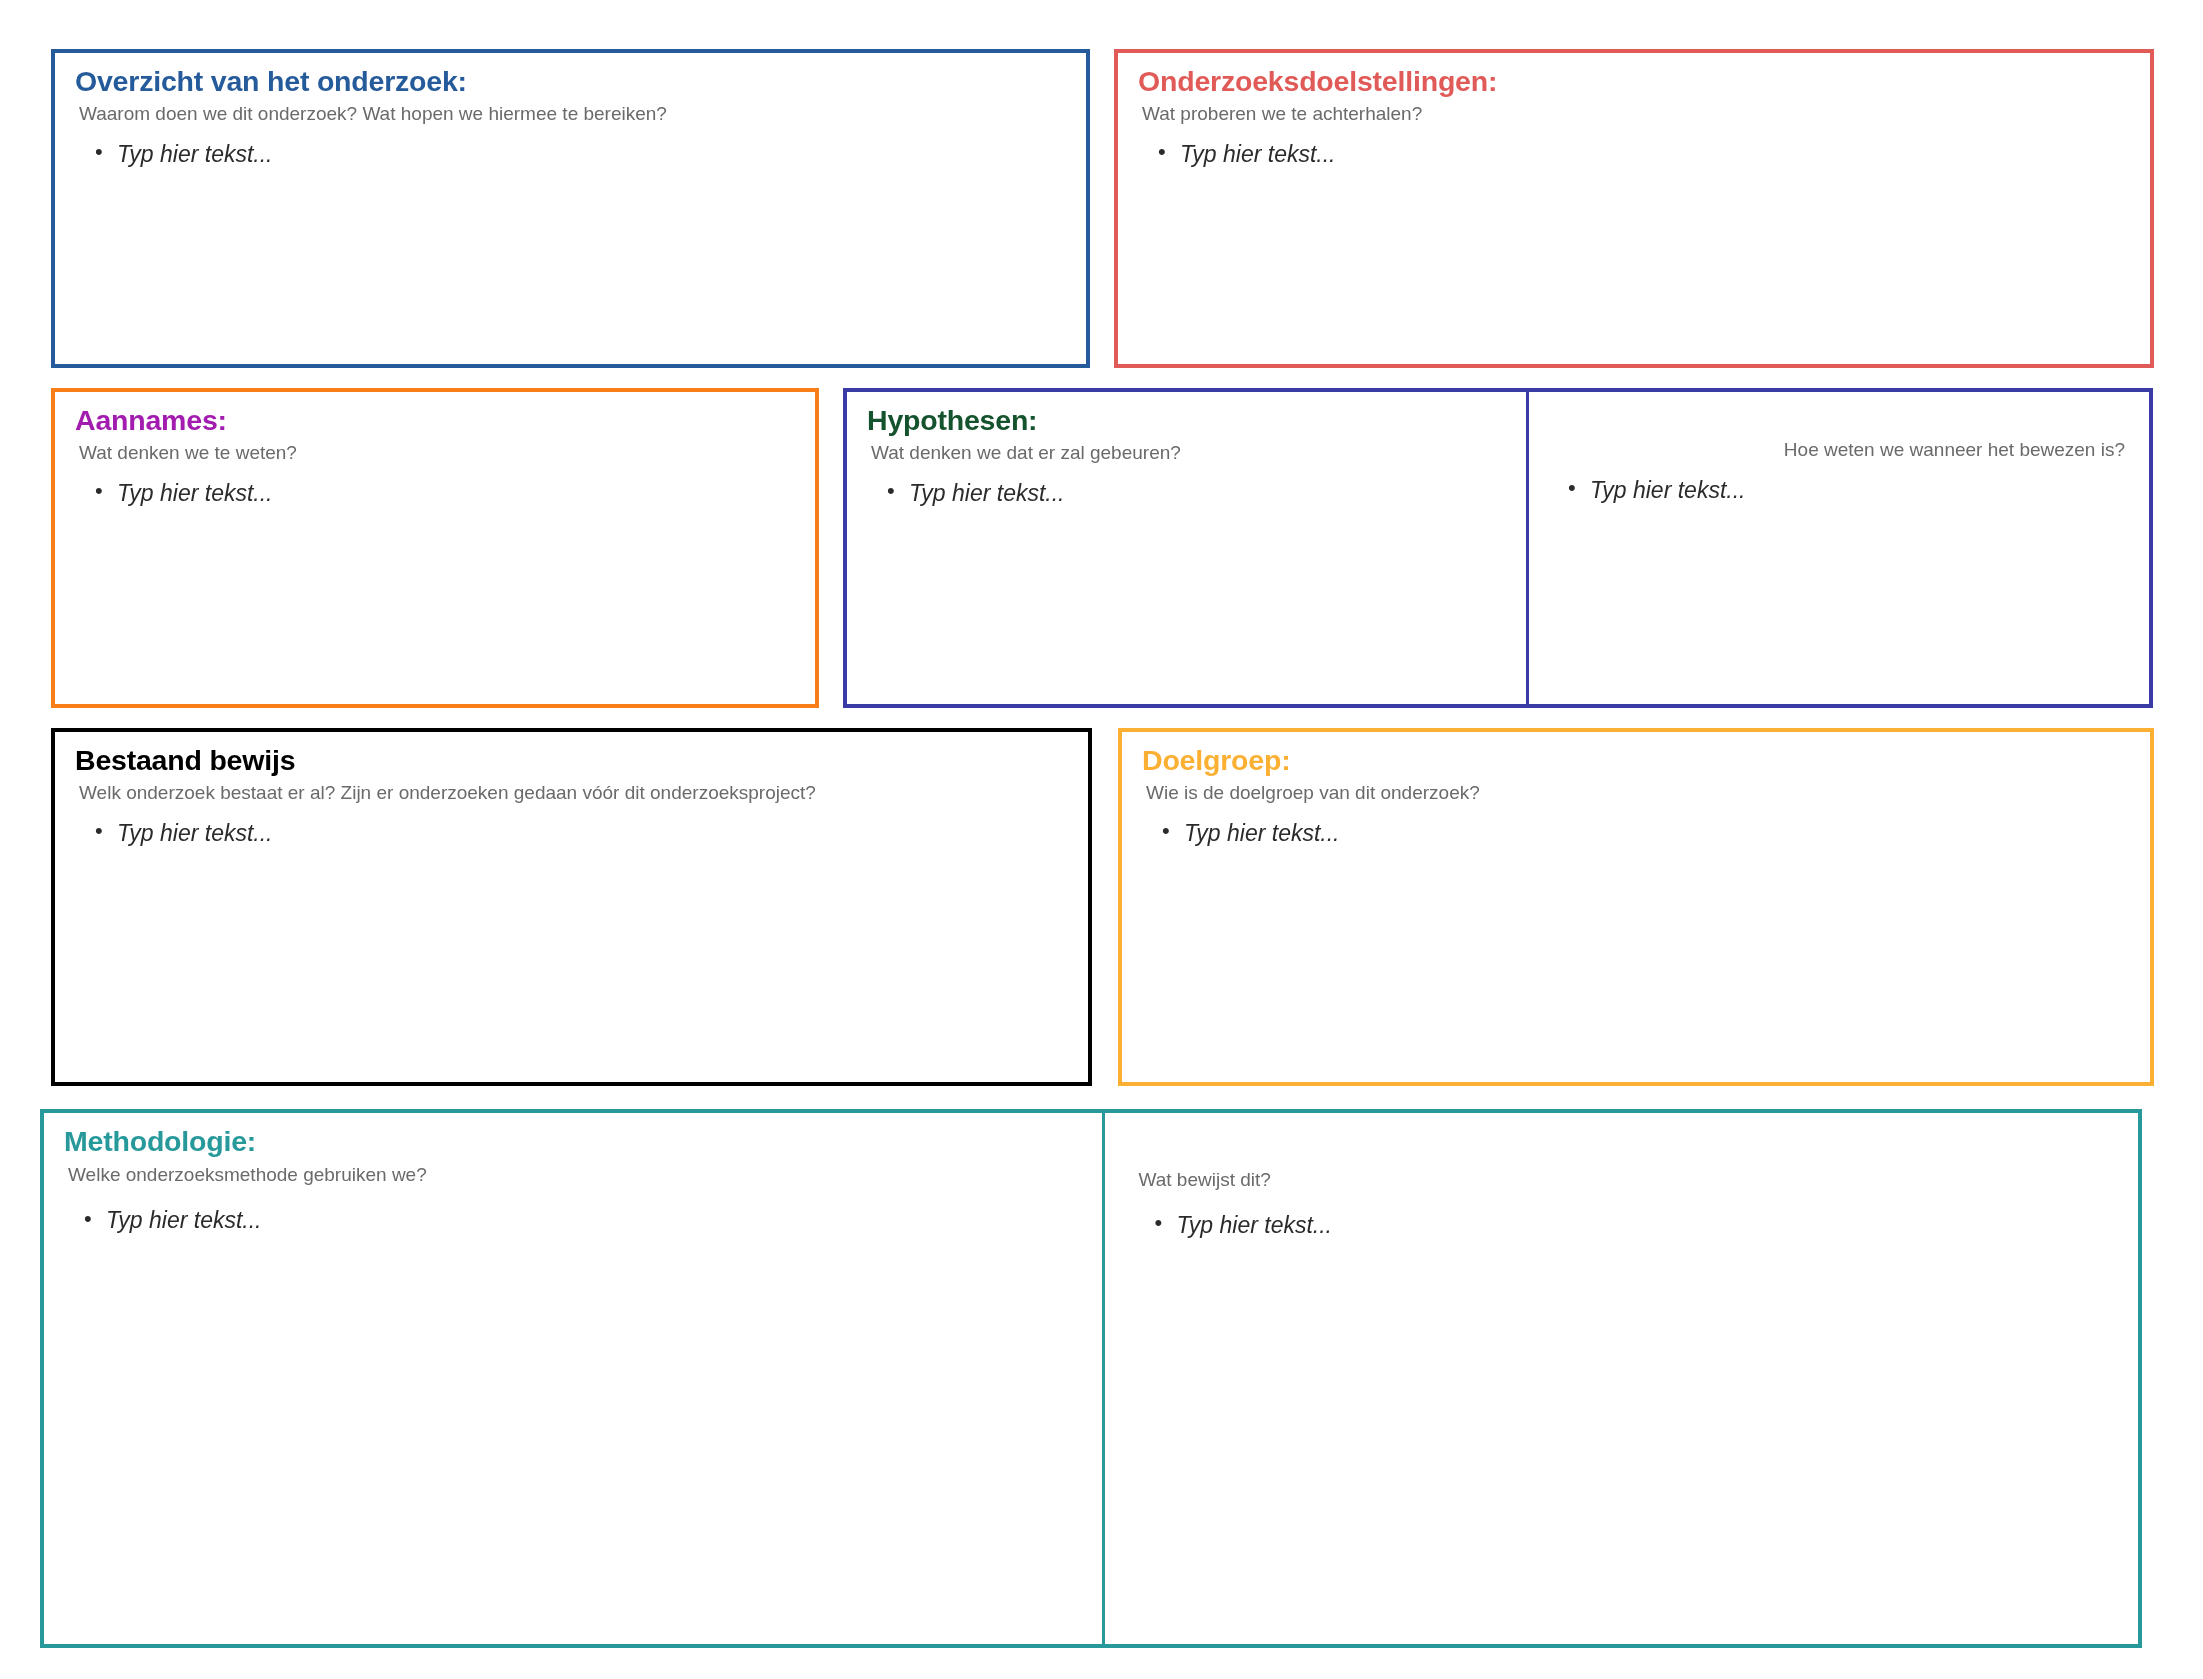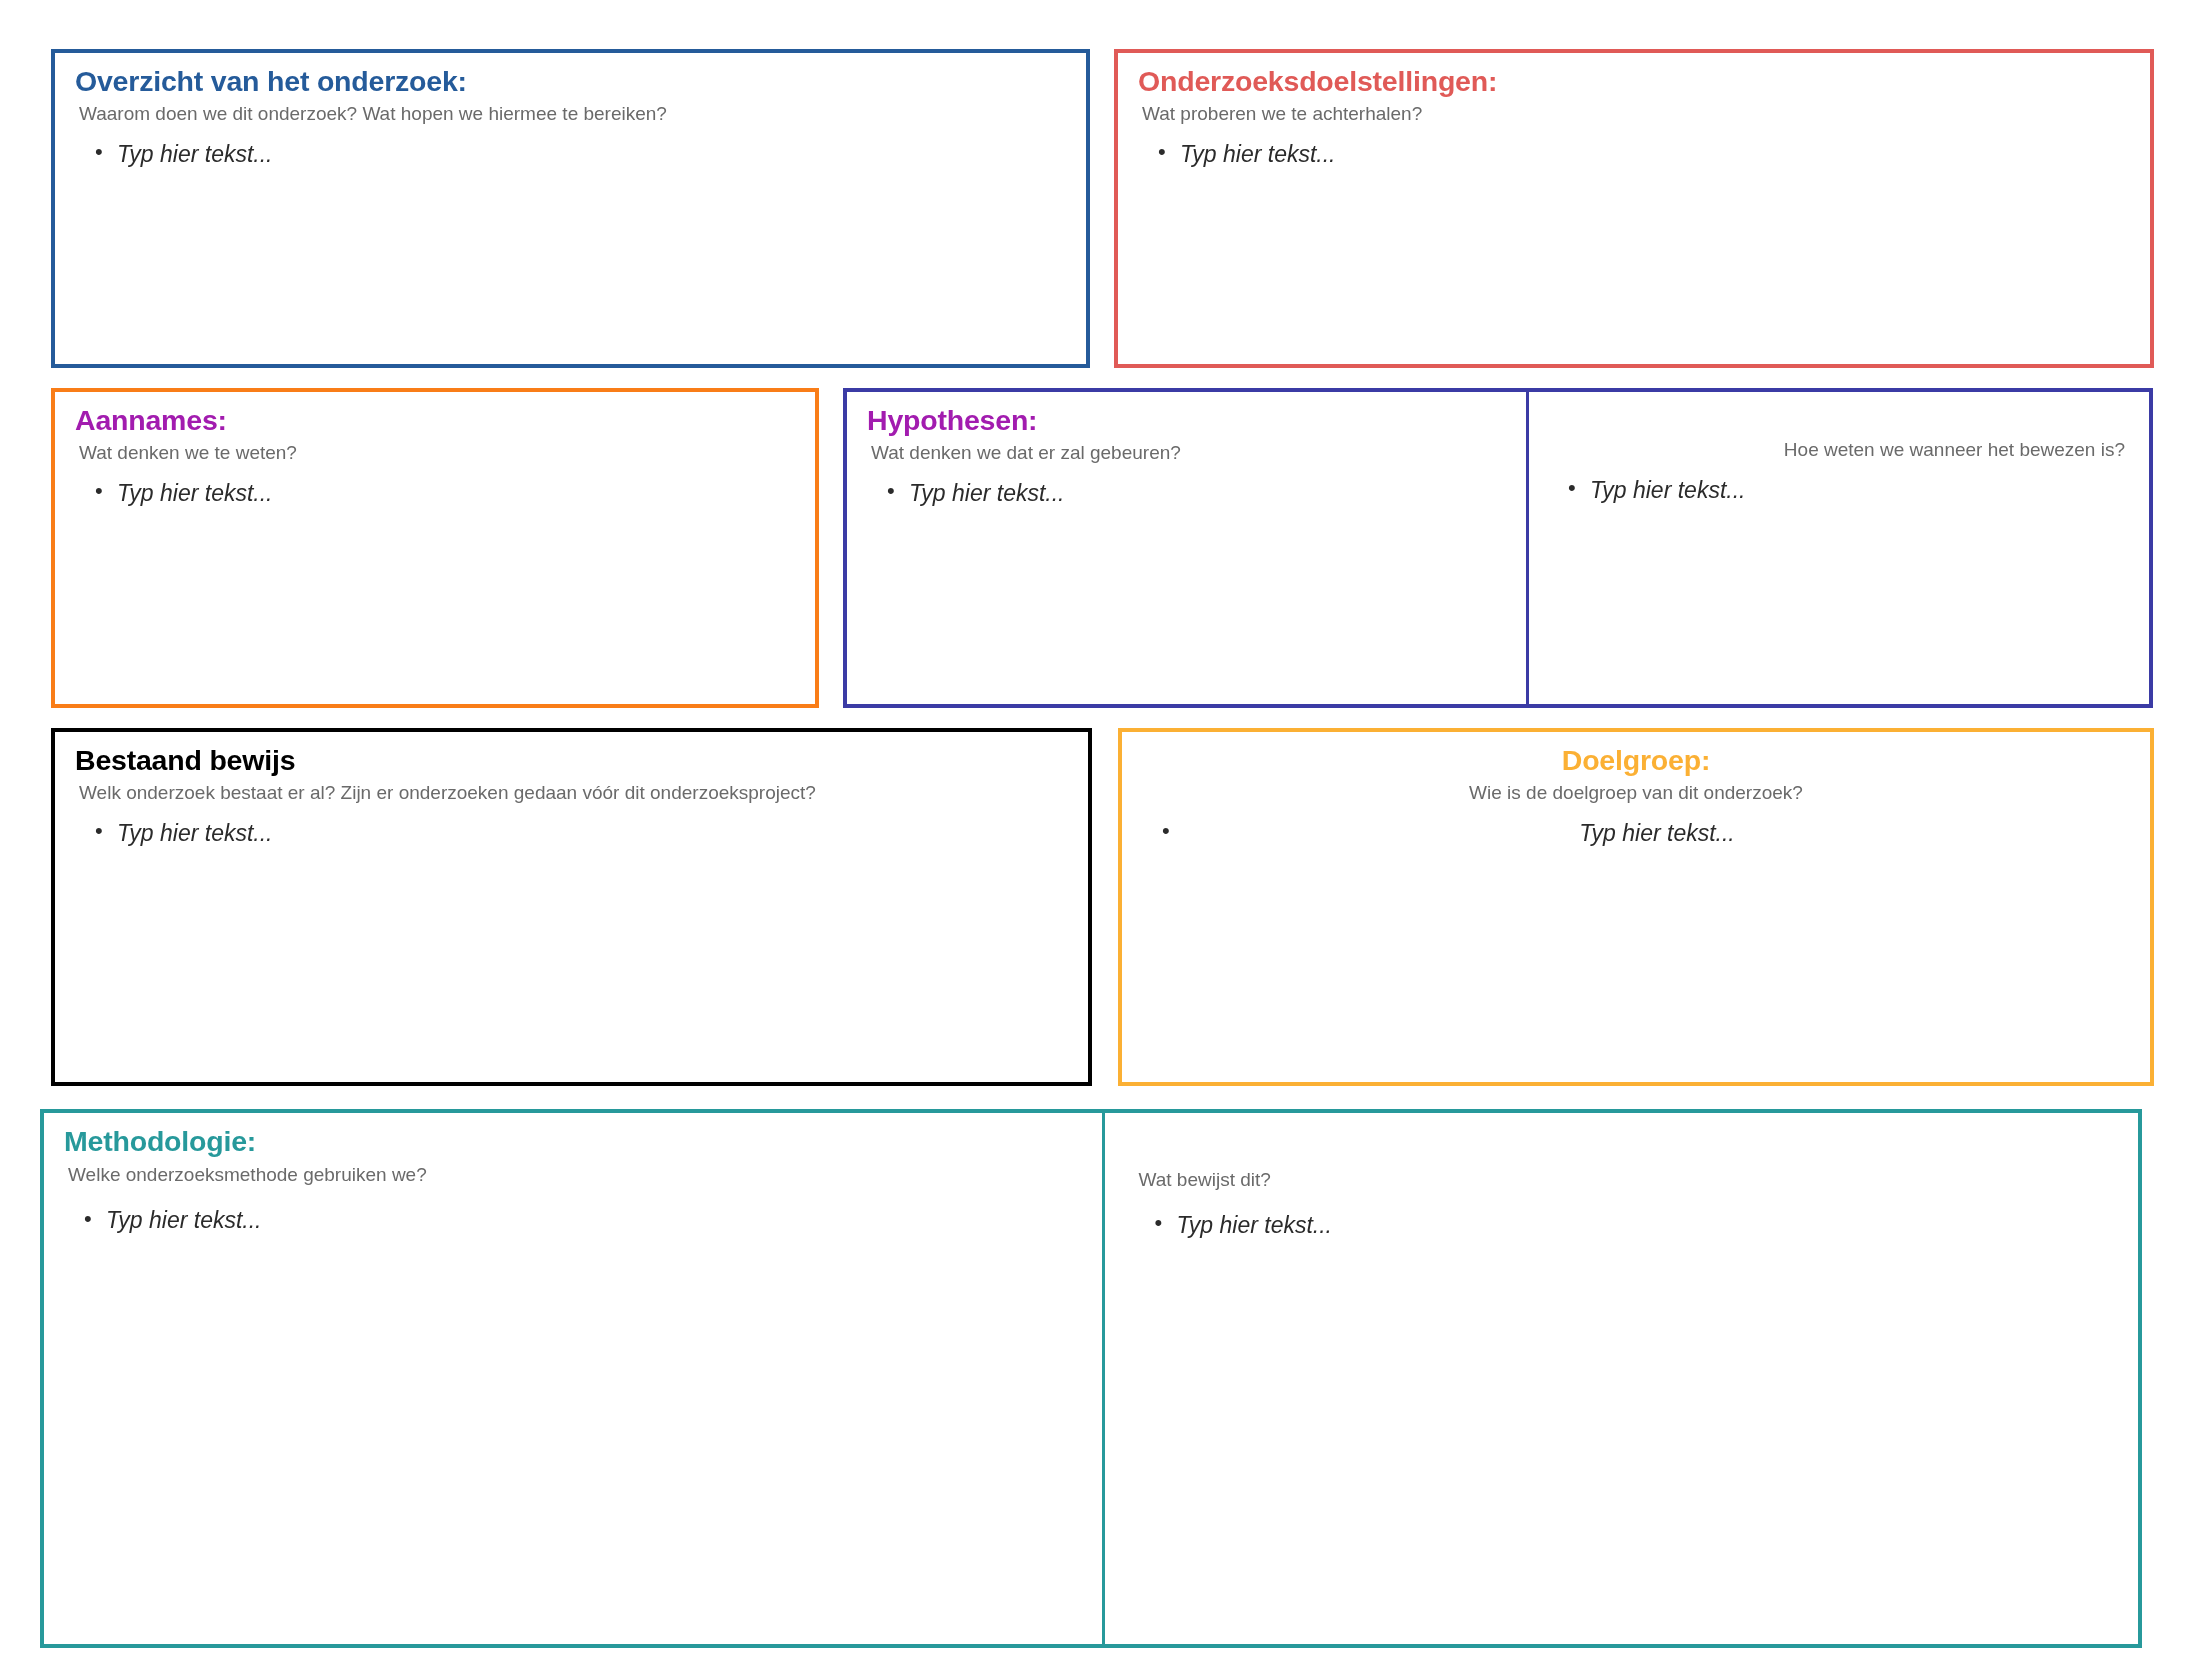--- a/index.html
+++ b/index.html
@@ -159,21 +159,21 @@
       <p class="card-sub">Wat denken we te weten?</p>
       <ul class="placeholder-list">
         <li>Typ hier tekst...</li>
       </ul>
     </div>
   </section>
 
   <section class="card" id="card-hypotheses" style="border-color:#3B3BA5;">
     <div class="split">
       <div class="col col-left">
-        <h2 class="card-title" style="color:#a21caf;">Hypothesen:</h2>
+        <h2 class="card-title" style="color:#14532d;">Hypothesen:</h2>
         <p class="card-sub">Wat denken we dat er zal gebeuren?</p>
         <ul class="placeholder-list">
           <li>Typ hier tekst...</li>
         </ul>
       </div>
       <div class="col col-right" style="border-left-color:#3B3BA5;">
         <p class="card-sub right-align" style="margin-top:33px;">Hoe weten we wanneer het bewezen is?</p>
         <ul class="placeholder-list" style="padding-left:24px;">
           <li>Typ hier tekst...</li>
         </ul>
@@ -184,21 +184,21 @@
   <section class="card" id="card-evidence" style="border-color:#57A council;">
     <div class="card-inner">
       <h2 class="card-title" style="color:#57A council;">Bestaand bewijs</h2>
       <p class="card-sub">Welk onderzoek bestaat er al? Zijn er onderzoeken gedaan vóór dit onderzoeksproject?</p>
       <ul class="placeholder-list">
         <li>Typ hier tekst...</li>
       </ul>
     </div>
   </section>
 
-  <section class="card" id="card-audience" style="border-color:#FBB034;text-align:center;">
+  <section class="card" id="card-audience" style="border-color:#FBB034;">
     <div class="card-inner">
       <h2 class="card-title" style="color:#FBB034;">Doelgroep:</h2>
       <p class="card-sub">Wie is de doelgroep van dit onderzoek?</p>
       <ul class="placeholder-list">
         <li>Typ hier tekst...</li>
       </ul>
     </div>
   </section>
 
   <section class="card gap-lg" id="card-methodology" style="border-color:#27999B;">

